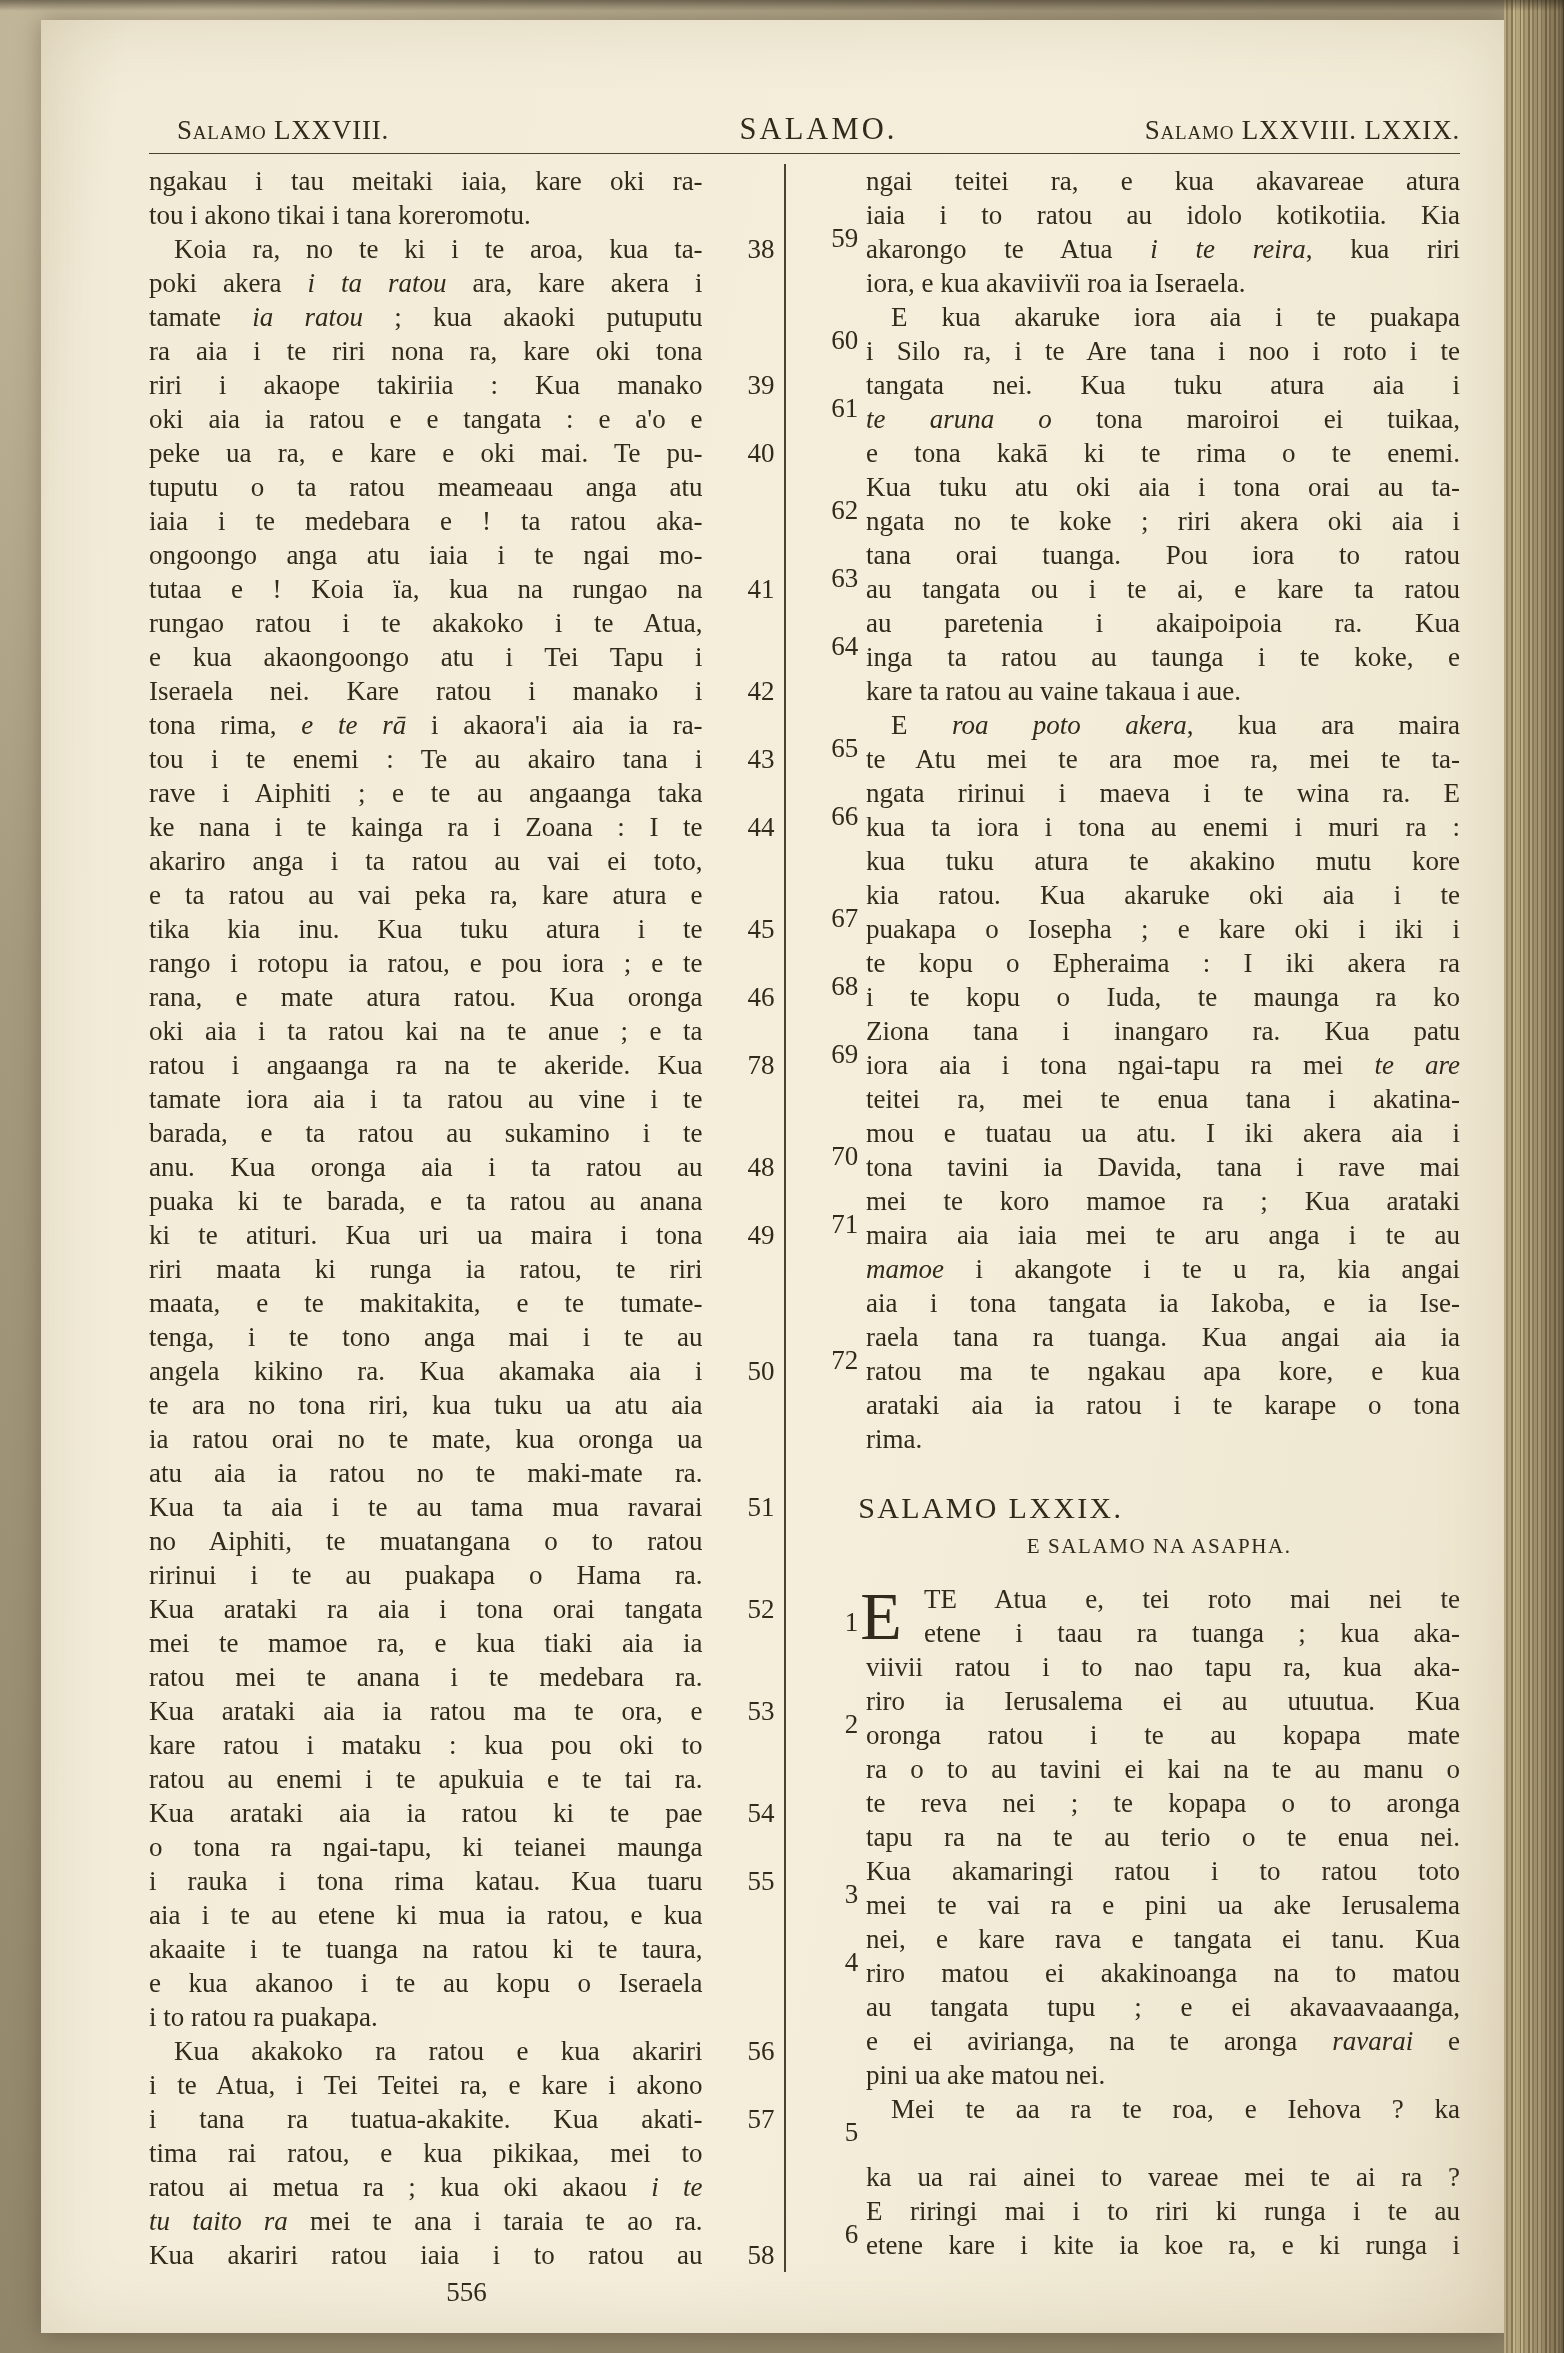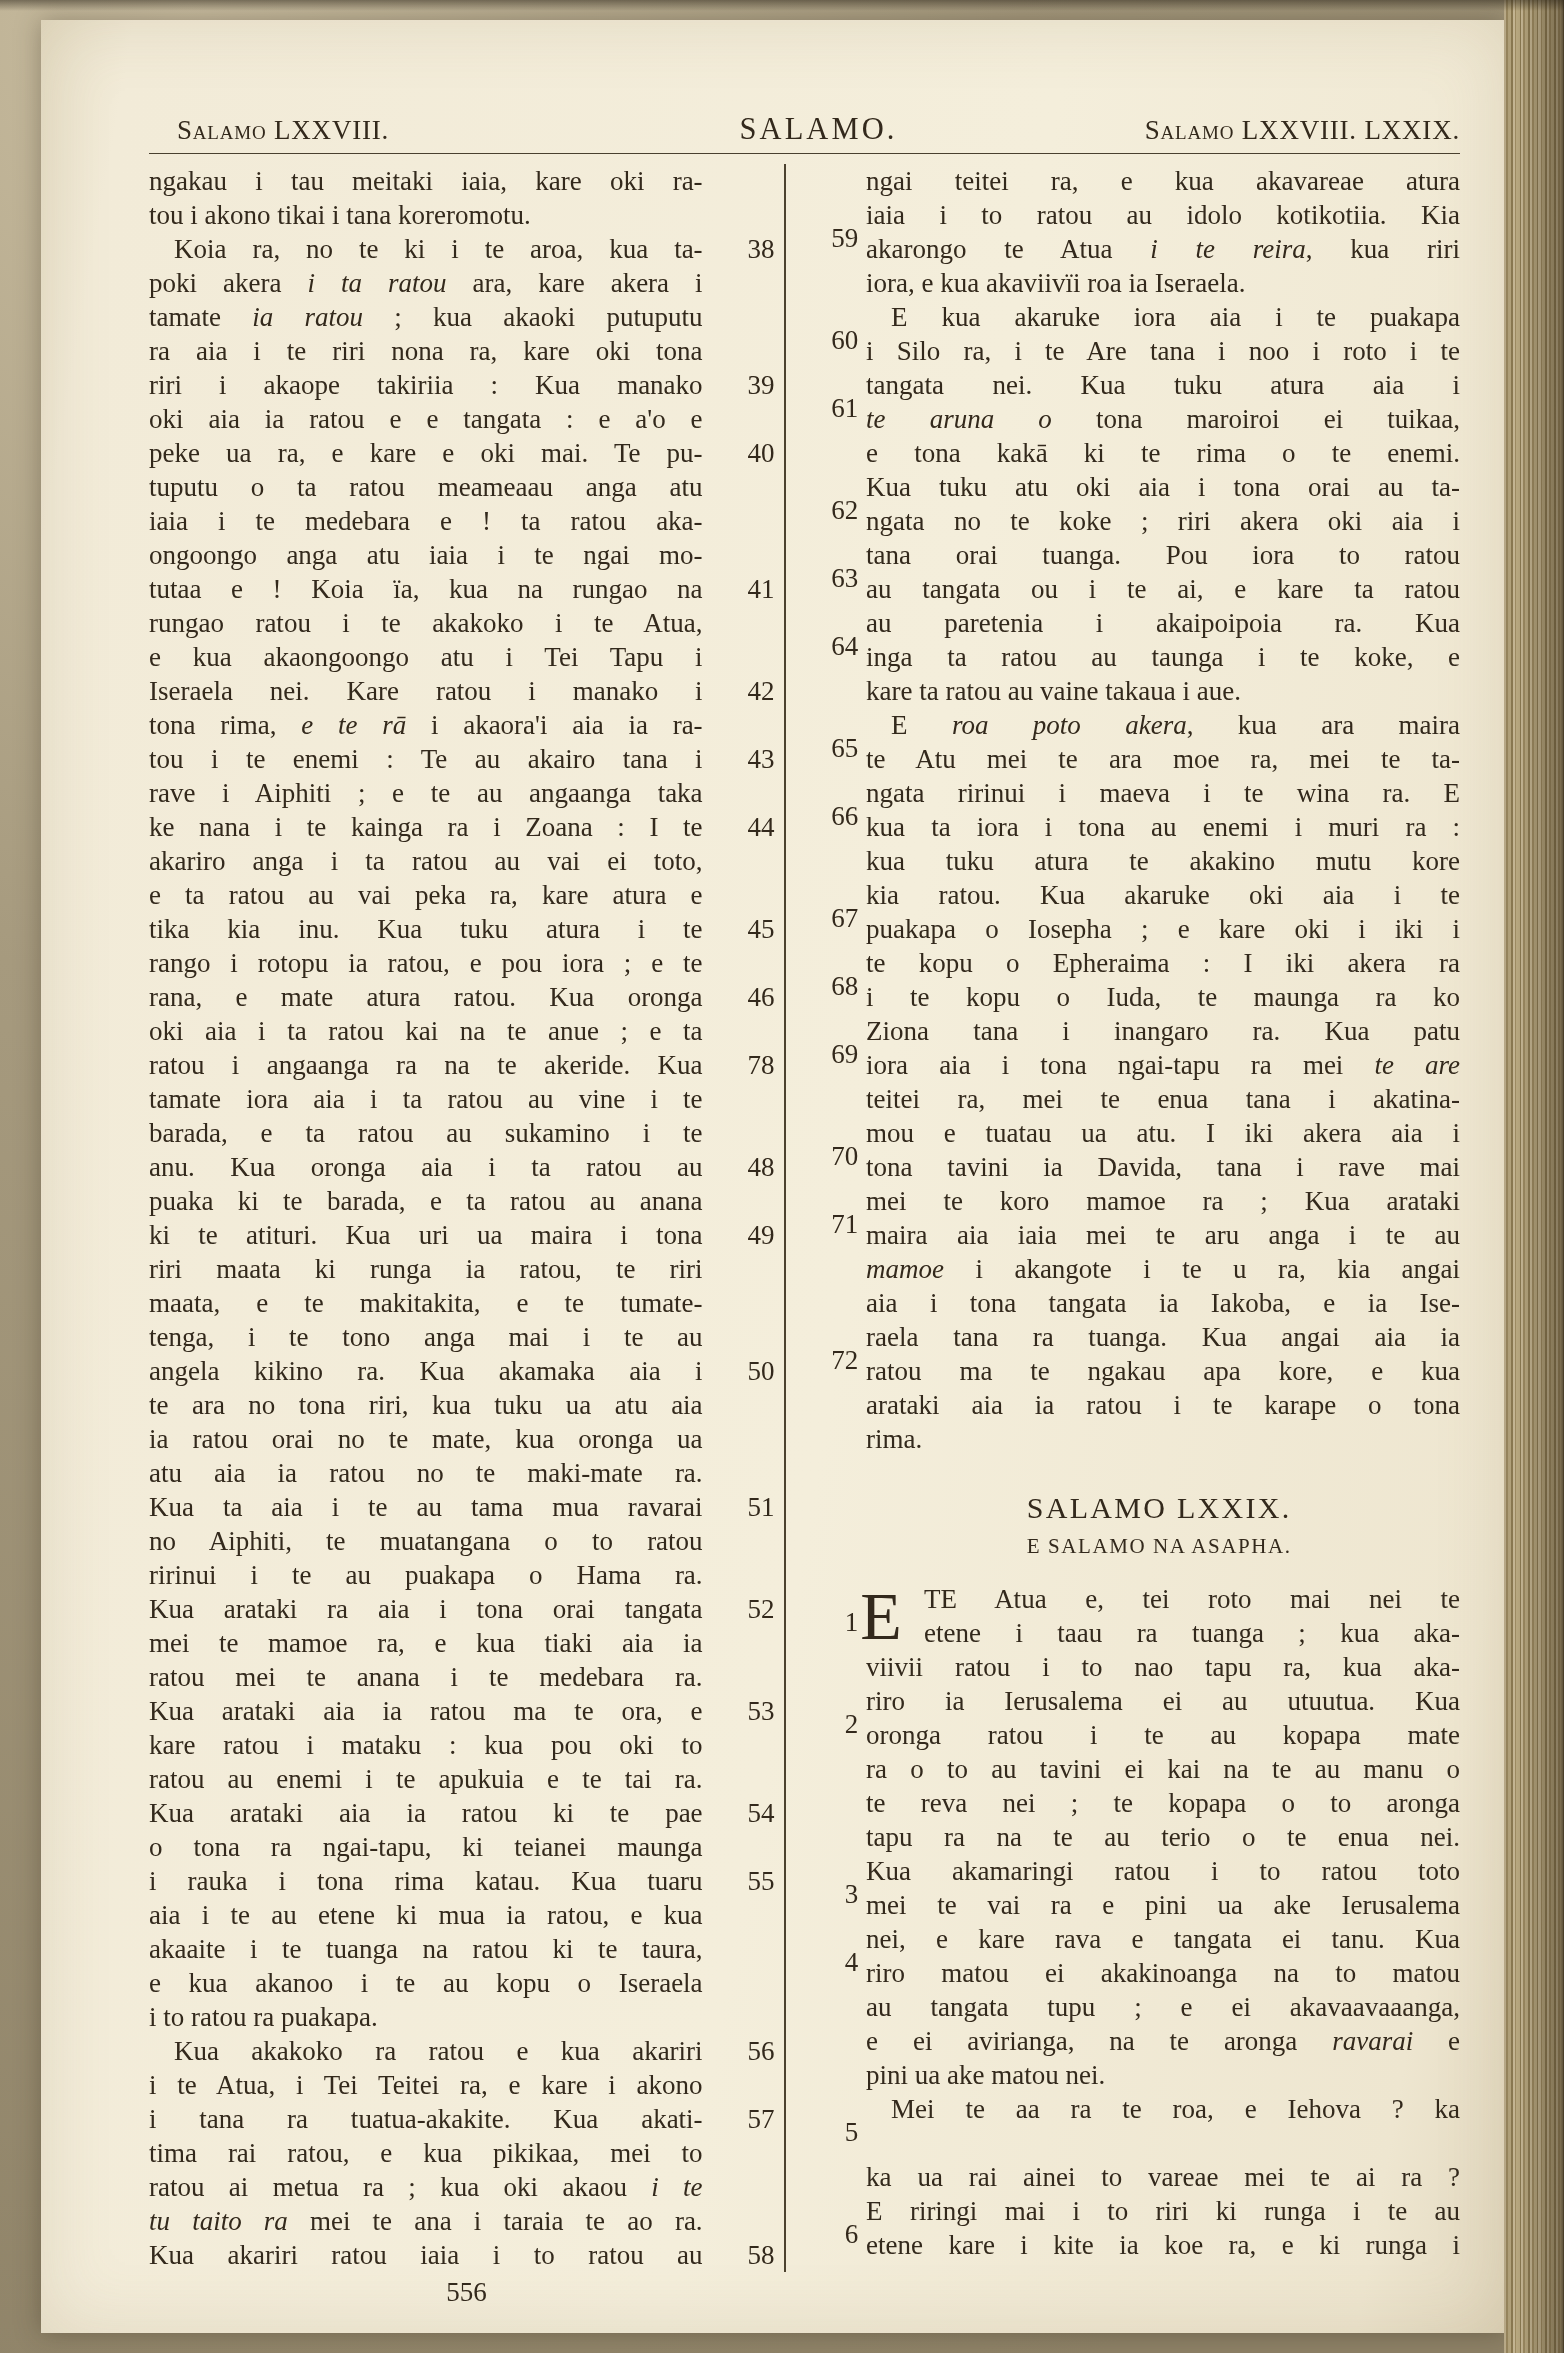--- a/index.html
+++ b/index.html
@@ -27,21 +27,21 @@
   .line{display:flex;height:34px;line-height:34px;font-size:27px;}
   .v{flex:0 0 72px;width:72px;}
   .col-left .v{text-align:right;padding-right:9.4px;}
   .col-right .v{text-align:right;padding-right:7.8px;margin-top:23px;}
   .txt{flex:1;text-align:justify;text-align-last:justify;}
   .txt.end{text-align-last:left;}
   .txt.ind{text-indent:25px;}
   .line.dc{position:relative;}
   .line.dc .txt{padding-left:58px;}
   .dropcap{position:absolute;left:74px;top:0.8px;font-size:68px;line-height:66px;color:#33291c;}
-  .psalm-h1{margin:34px 0 4.7px 72px;text-align:center;font-size:30px;letter-spacing:2.3px;height:36px;line-height:36px;}
+  .psalm-h1{margin:34px 0 4.7px 72px;font-size:30px;letter-spacing:2.3px;height:36px;line-height:36px;}
   .psalm-h2{margin:7.8px 0 23.5px 72px;text-align:center;font-size:21px;letter-spacing:1.6px;height:25px;line-height:25px;}
   .page-number{margin-top:4.7px;width:635px;text-align:center;font-size:27px;}
   .fore-edge{
     position:absolute;top:0;right:0;width:61px;height:100%;
     background:
       linear-gradient(90deg, rgba(90,75,50,0.15) 0%, rgba(0,0,0,0) 20%, rgba(60,48,30,0.45) 92%, rgba(35,28,18,0.75) 100%),
       repeating-linear-gradient(90deg,#c6b794 0px,#c6b794 2.3px,#9c8a61 2.3px,#9c8a61 3.9px,#b7a77f 3.9px,#b7a77f 7px,#8a7951 7px,#8a7951 8.6px);
   }
   .top-shadow{position:absolute;top:0;left:0;width:100%;height:11px;
     background:linear-gradient(180deg,rgba(40,33,22,0.5),rgba(40,33,22,0));}

